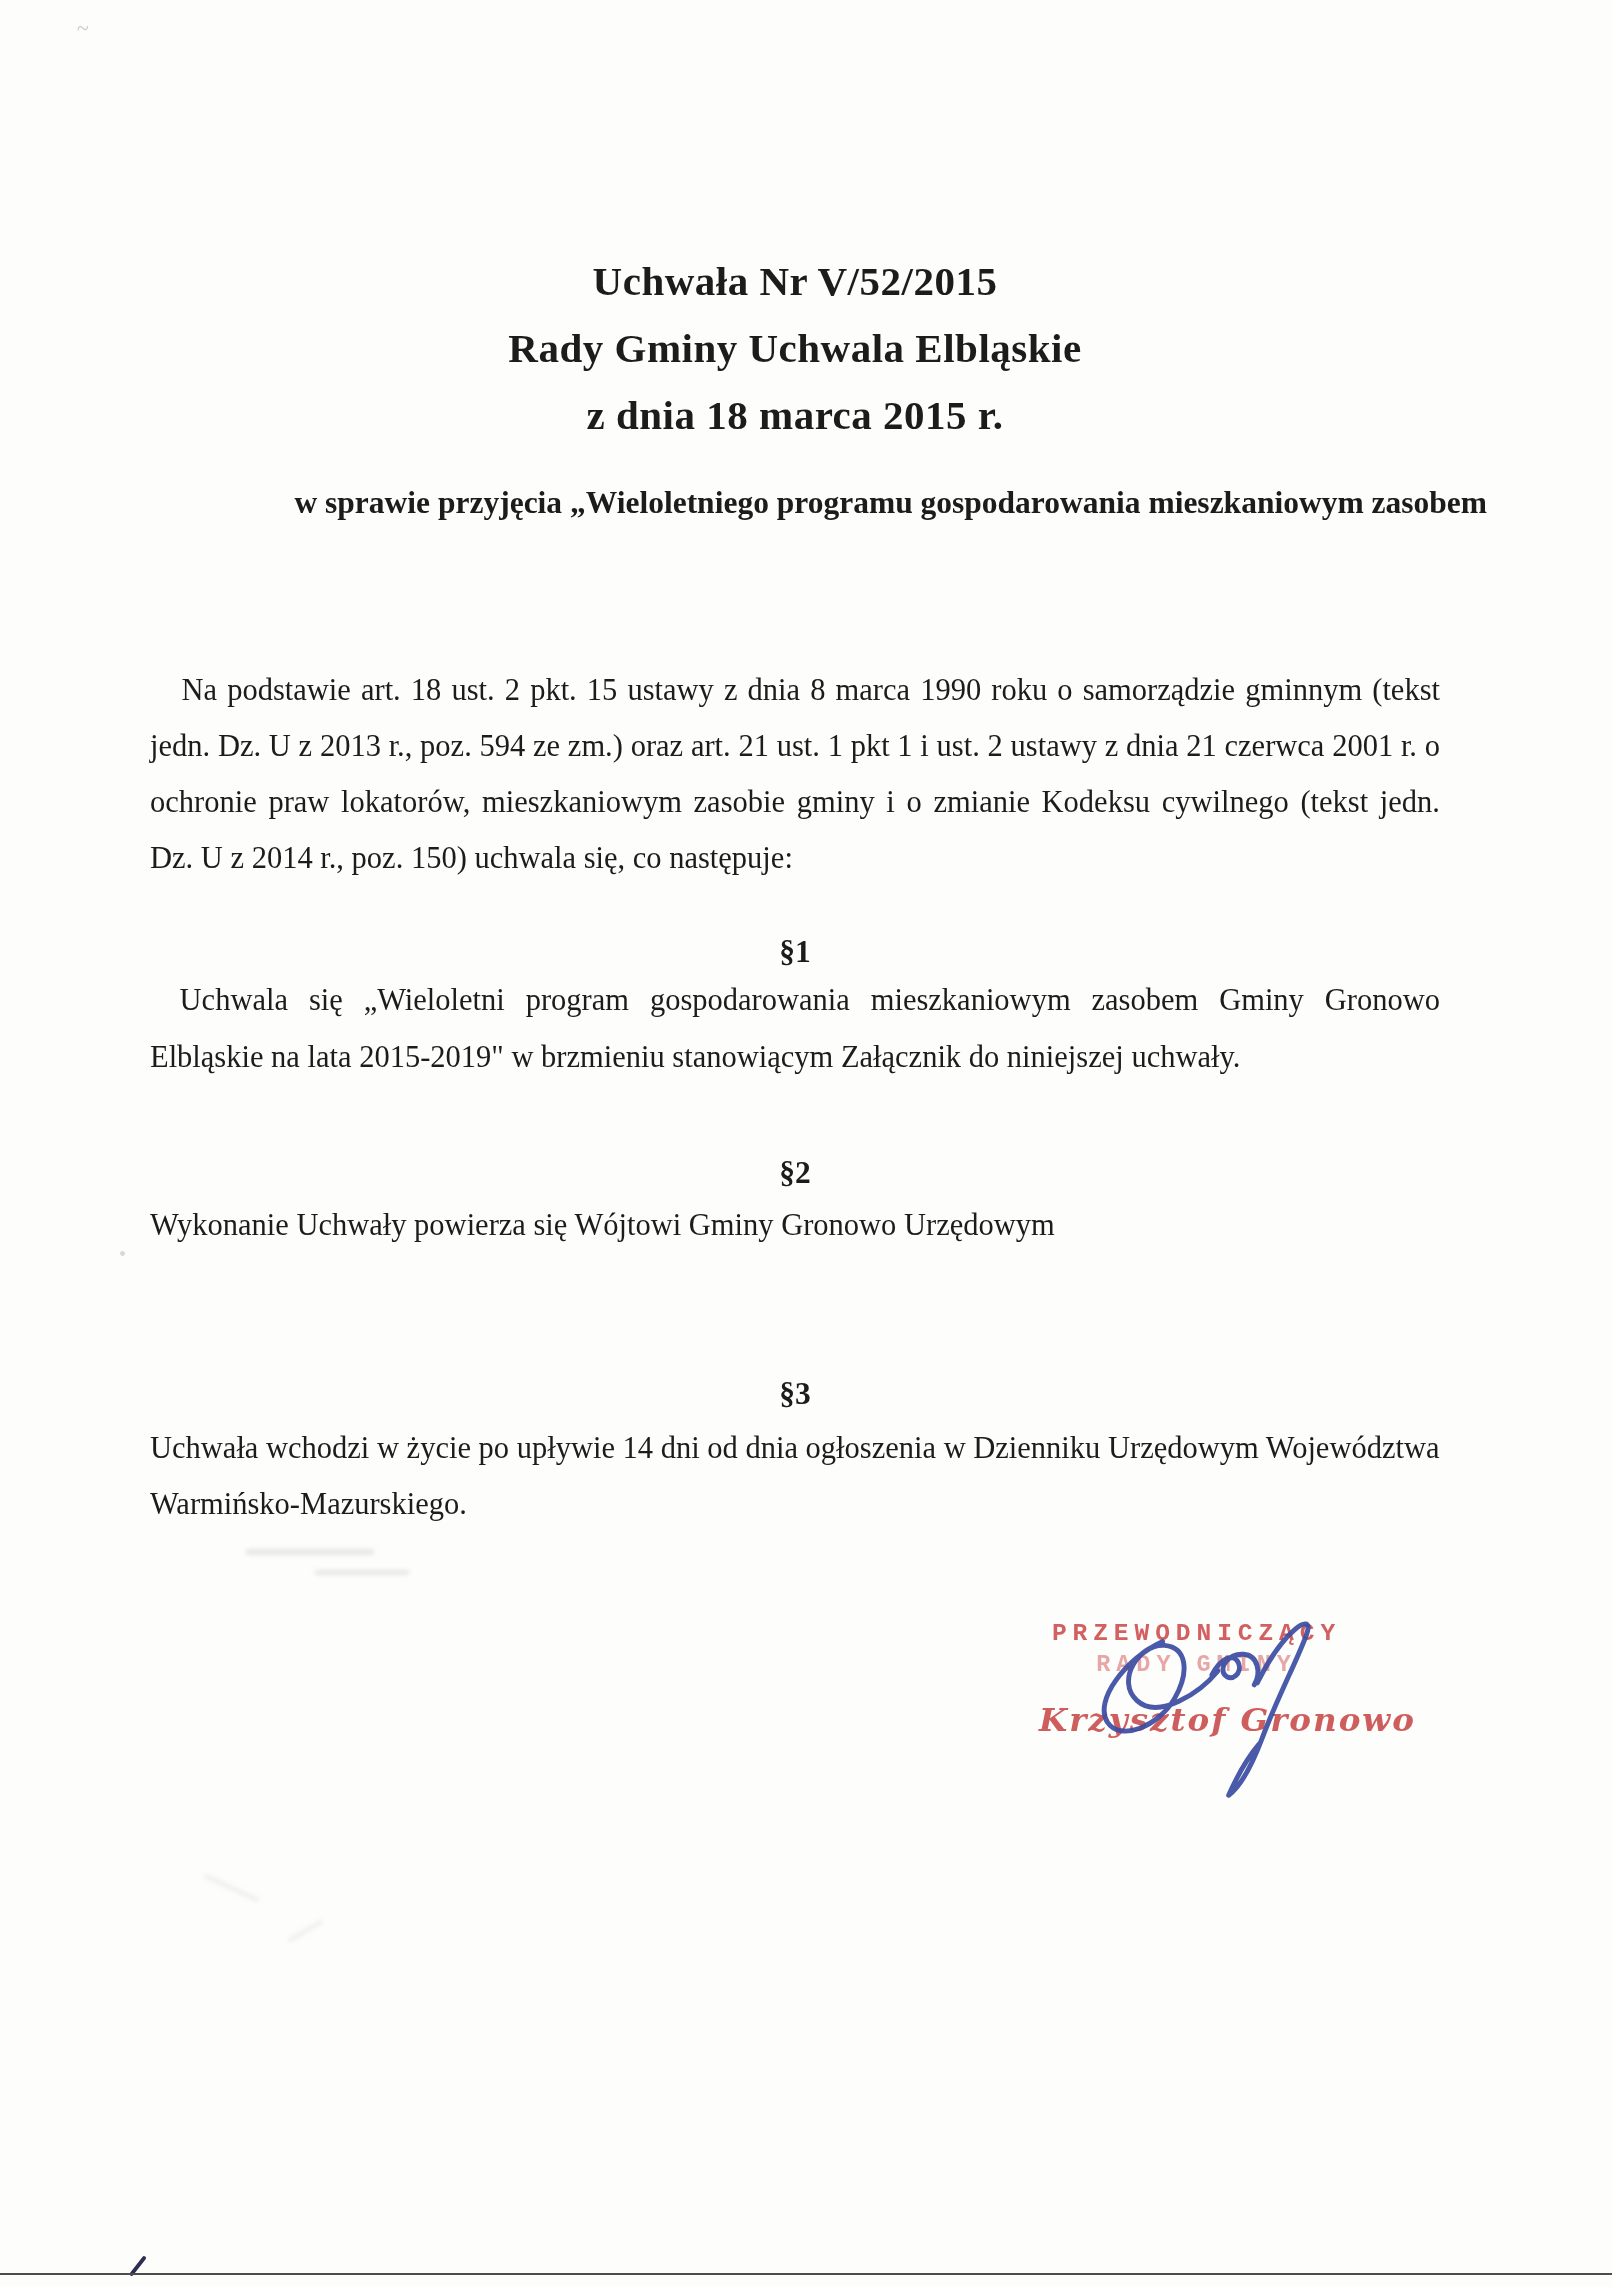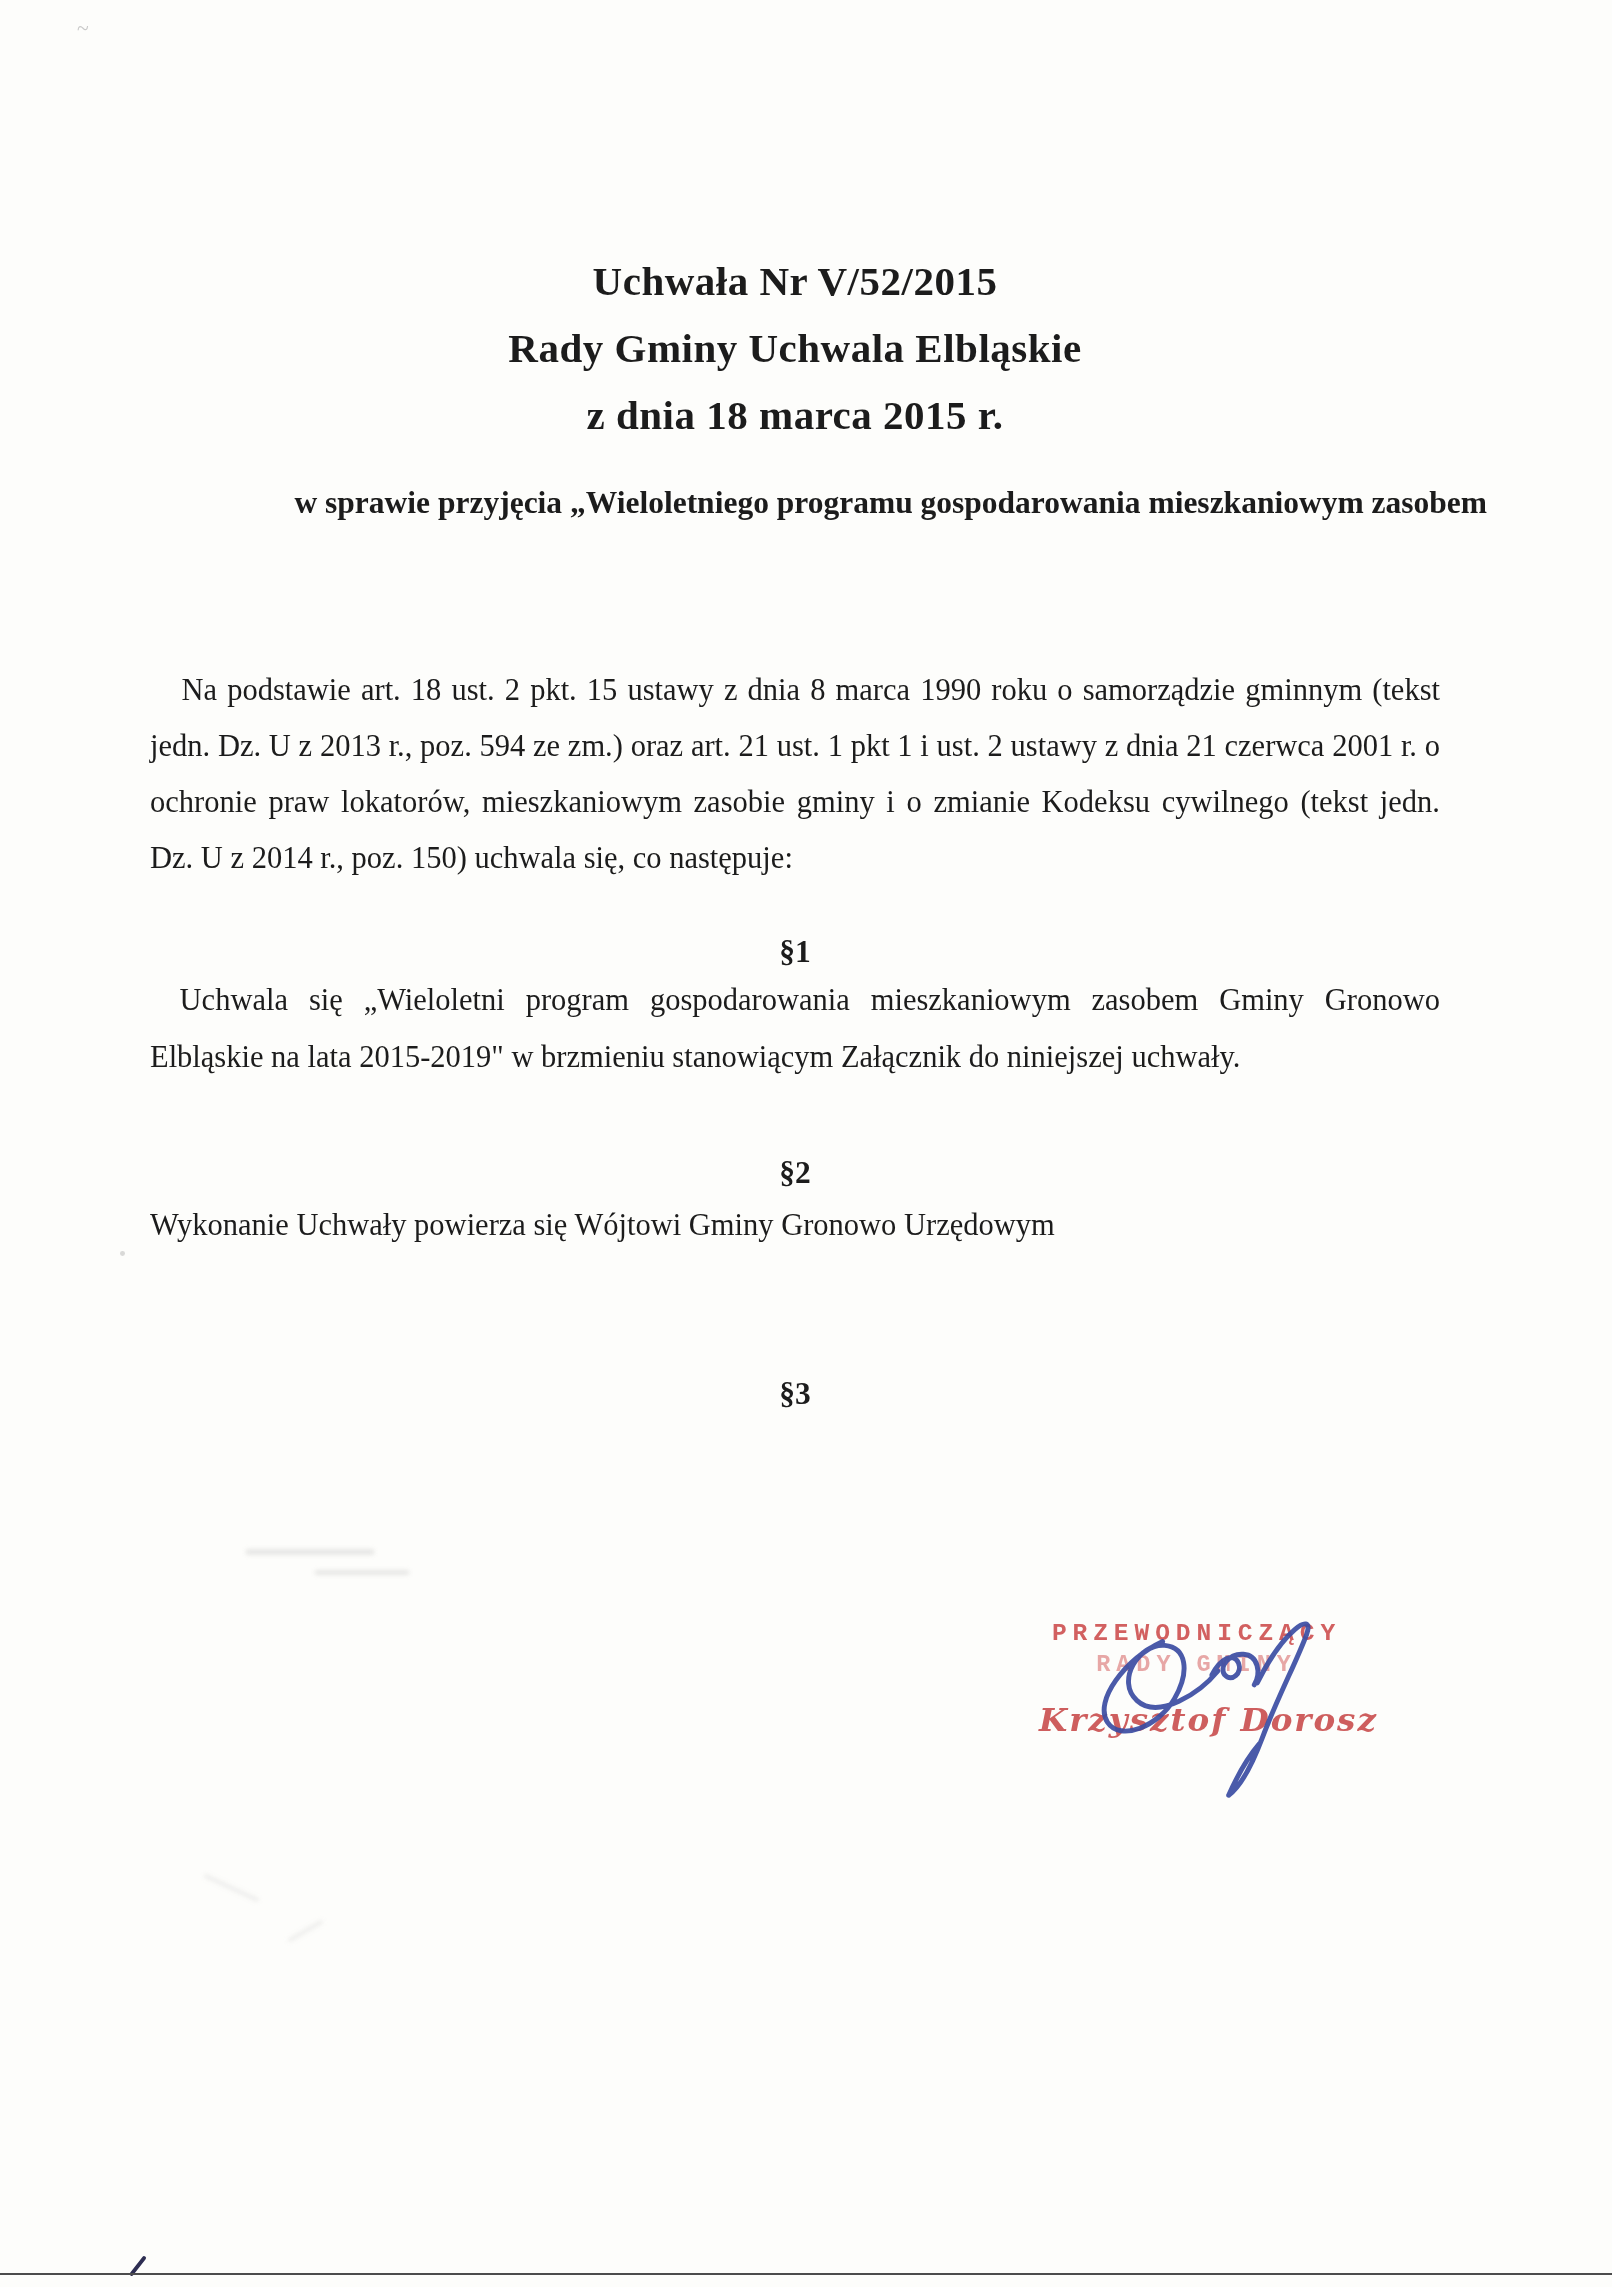--- a/index.html
+++ b/index.html
@@ -96,25 +96,26 @@
 
   <div class="preamble">Na podstawie art. 18 ust. 2 pkt. 15 ustawy z dnia 8 marca 1990 roku o samorządzie gminnym (tekst jedn. Dz. U z 2013 r., poz. 594 ze zm.) oraz art. 21 ust. 1 pkt 1 i ust. 2 ustawy z dnia 21 czerwca 2001 r. o ochronie praw lokatorów, mieszkaniowym zasobie gminy i o zmianie Kodeksu cywilnego (tekst jedn. Dz. U z 2014 r., poz. 150) uchwala się, co następuje:</div>
 
   <div class="sec-heading" id="sec1-heading">§1</div>
   <div class="sec-body" id="sec1-body">Uchwala się „Wieloletni program gospodarowania mieszkaniowym zasobem Gminy Gronowo Elbląskie na lata 2015-2019" w brzmieniu stanowiącym Załącznik do niniejszej uchwały.</div>
 
   <div class="sec-heading" id="sec2-heading">§2</div>
   <div class="sec-body" id="sec2-body">Wykonanie Uchwały powierza się Wójtowi Gminy Gronowo Urzędowym</div>
 
   <div class="sec-heading" id="sec3-heading">§3</div>
+  <div class="sec-body" id="sec3-body">Uchwała wchodzi w życie po upływie 14 dni od dnia ogłoszenia w Dzienniku Urzędowym Województwa Warmińsko-Mazurskiego.</div>
 
   <div class="stamp">
     <div class="stamp-line1">PRZEWODNICZĄCY</div>
     <div class="stamp-line2">RADY GMINY</div>
-    <div class="stamp-name">Krzysztof Dorosz</div>
+    <div class="stamp-name">Krzysztof Gronowo</div>
   </div>
 
   <svg class="signature-svg" width="286" height="207" viewBox="0 0 290 210">
     <g fill="none" stroke-width="5" stroke-linecap="round" stroke-linejoin="round" opacity="0.92">
       <path d="M 100 38 C 62 56, 30 98, 44 120 C 57 140, 96 124, 112 96 C 128 68, 124 44, 102 42 C 76 40, 52 78, 74 98 C 96 118, 138 90, 156 68" stroke="#3b4da3"></path>
       <path d="M 150 72 C 158 56, 172 48, 177 60 C 181 70, 170 80, 163 72 C 157 64, 167 50, 182 51 C 197 52, 200 70, 193 82" stroke="#3b4da3"></path>
       <path d="M 196 80 C 206 60, 220 38, 234 26 C 243 18, 251 17, 246 31 C 236 58, 216 96, 201 136 C 190 165, 178 186, 167 194 M 167 194 C 175 176, 186 156, 198 142" stroke="#3b4da3"></path>
     </g>
   </svg>
 

